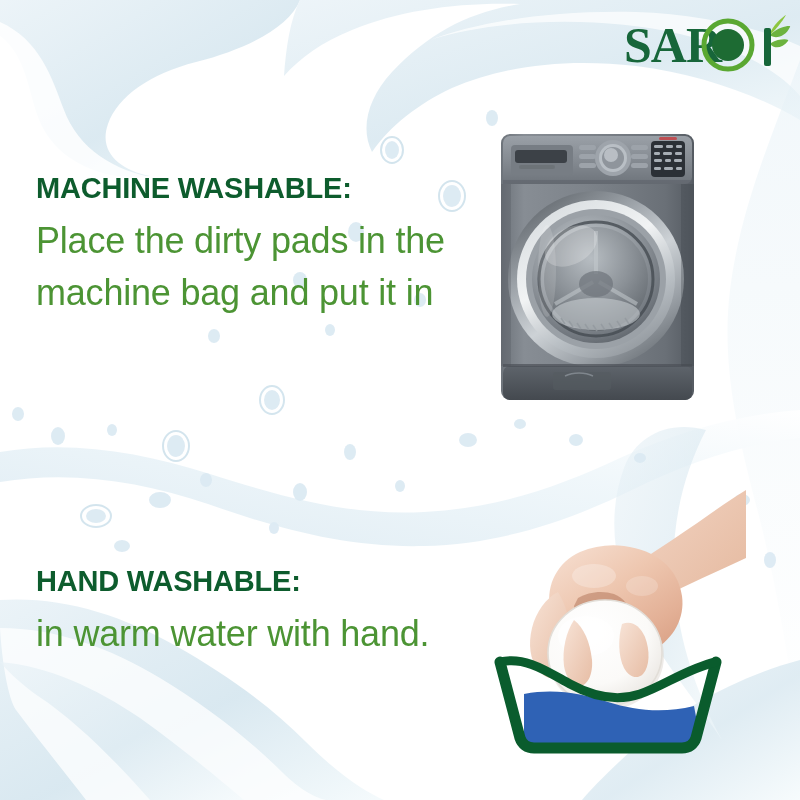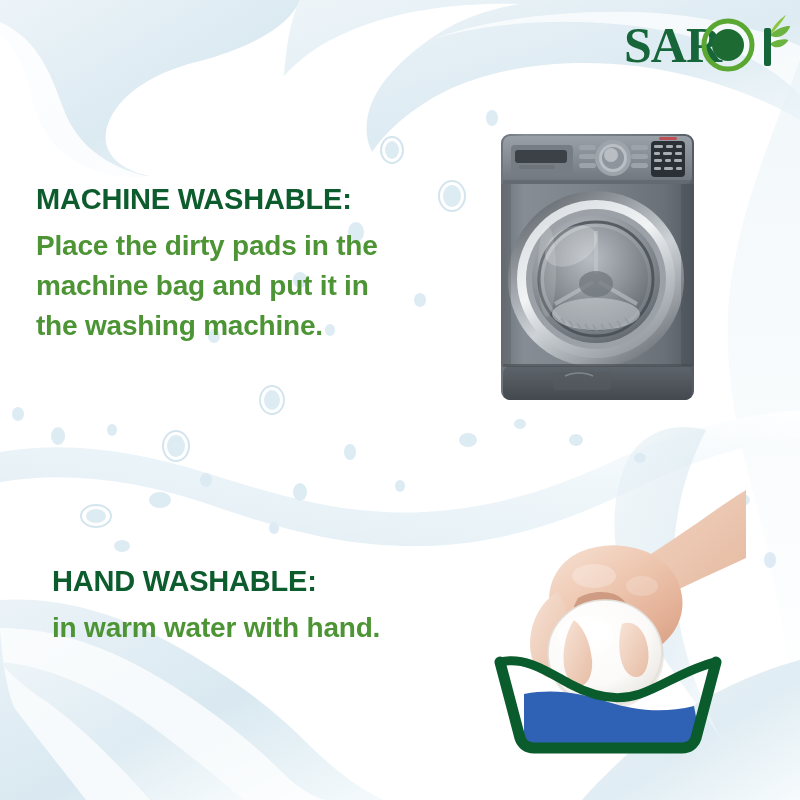--- a/index.html
+++ b/index.html
@@ -21,36 +21,36 @@
   .water-layer svg{position:absolute;inset:0;width:800px;height:800px;}
 
   
   .logo{
     position:absolute;left:624px;top:14px;width:168px;height:62px;
   }
   .logo svg{display:block;width:168px;height:62px;}
 
   
   .block{position:absolute;}
-  .block.machine{left:36px;top:184px;width:420px;}
-  .block.hand{left:52px;top:566px;width:430px;}
+  .block.machine{left:36px;top:173px;width:420px;}
+  .block.hand{left:36px;top:566px;width:430px;}
 
   .heading{
     color:#0d5c2d;
     font-size:29px;
     font-weight:bold;
     letter-spacing:-0.2px;
     line-height:1.05;
     margin:0 0 12px 0;
     white-space:nowrap;
   }
   .body-text{
     color:#4c9434;
-    font-size:28px;
-    font-weight:bold;
+    font-size:36px;
+    font-weight:normal;
     line-height:1.42;
     margin:0;
     letter-spacing:-0.2px;
   }
   .body-text .ln{display:block;}
 
   
   .washer{position:absolute;left:495px;top:128px;width:205px;height:278px;}
   .washer svg{display:block;width:205px;height:278px;}
 
@@ -174,21 +174,20 @@
       <path d="M147,29 C155,24 166,25 164,27 C159,34 151,35 147,31 Z" fill="#6cb33f"></path>
       <path d="M147,17 C152,8 160,2 162,1 C158,8 152,15 147,20 Z" fill="#8cc63f"></path>
     </svg>
   </div>
 
   <div class="block machine">
     <h2 class="heading">MACHINE WASHABLE:</h2>
     <p class="body-text">
       <span class="ln">Place the dirty pads in the</span>
       <span class="ln">machine bag and put it in</span>
-      <span class="ln">the washing machine.</span>
     </p>
   </div>
 
   <div class="washer">
     <svg viewBox="0 0 205 278" xmlns="http://www.w3.org/2000/svg">
       <defs>
         <linearGradient id="bodyG" x1="0" y1="0" x2="1" y2="0">
           <stop offset="0%" stop-color="#6d737a"></stop>
           <stop offset="12%" stop-color="#878d94"></stop>
           <stop offset="45%" stop-color="#7d838a"></stop>

